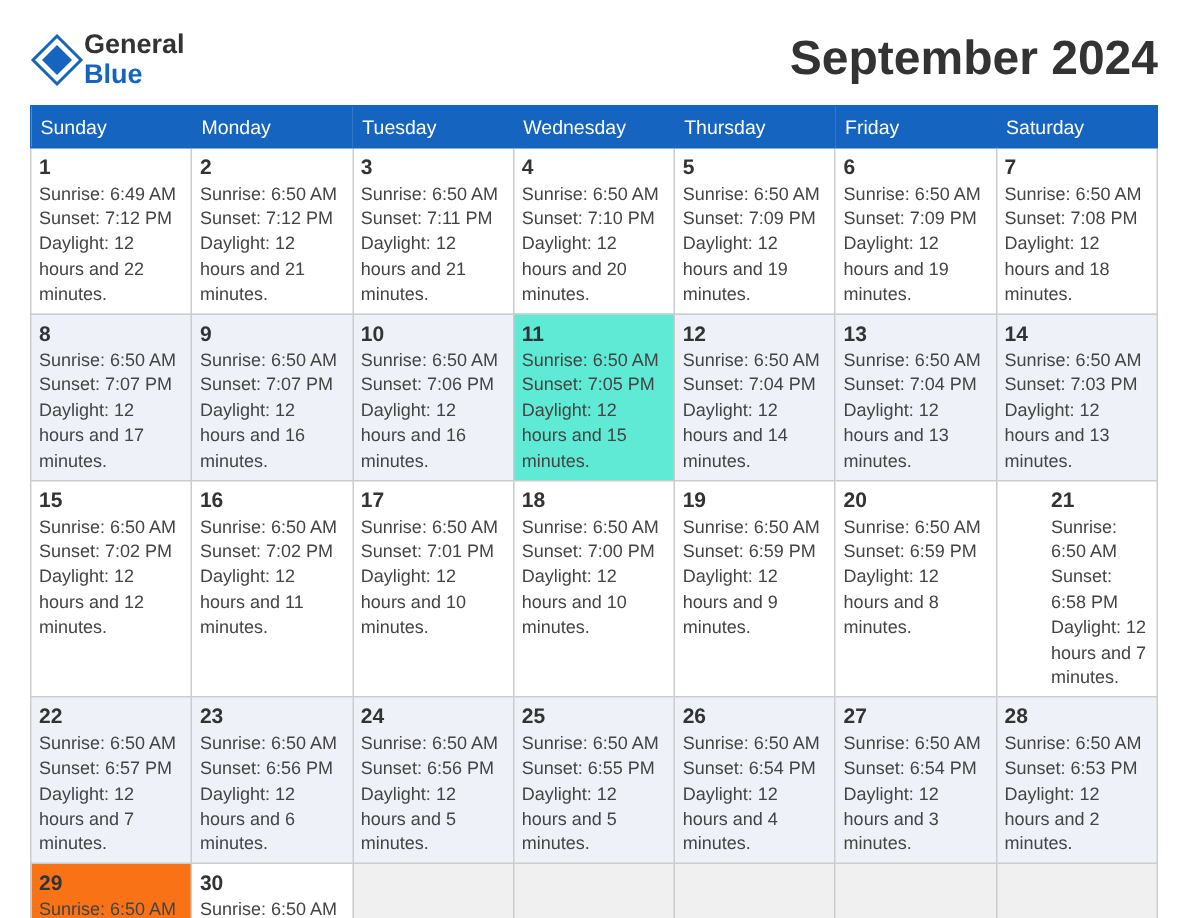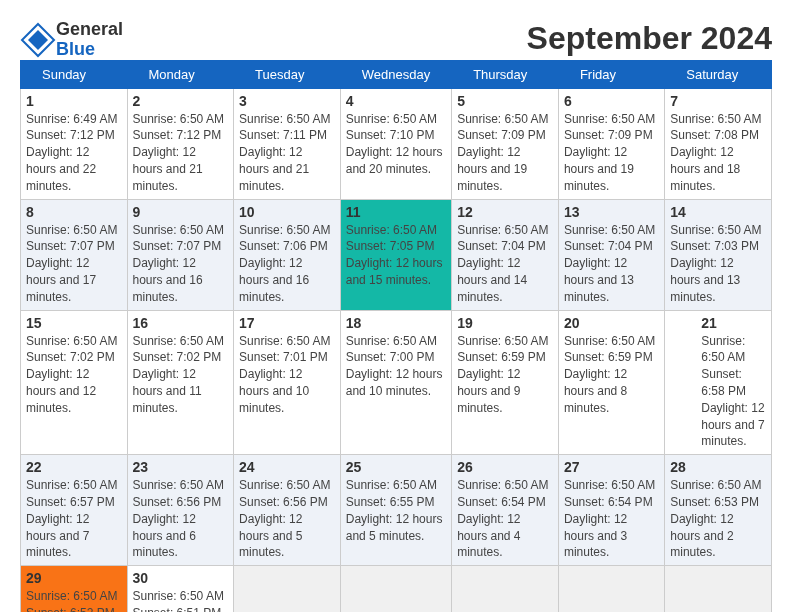--- a/index.html
+++ b/index.html
@@ -7,20 +7,21 @@
       font-family: Arial, sans-serif;
       background: #fff;
       width: 792px;
       min-height: 612px;
       padding: 20px;
     }
     .header-area {
       display: flex;
       justify-content: space-between;
       align-items: flex-start;
+      margin-bottom: 10px;
     }
     .logo {
       display: flex;
       flex-direction: column;
       align-items: flex-start;
     }
     .logo-wrapper {
       display: flex;
       align-items: center;
     }
@@ -37,21 +38,21 @@
       color: #555;
     }
     .calendar {
       width: 100%;
       border-collapse: collapse;
       font-size: 11px;
     }
     .calendar th {
       background: #1565c0;
       color: #fff;
-      padding: 6px 21px;
+      padding: 6px 6px;
       text-align: left;
       font-size: 13px;
       font-weight: normal;
       border: 1px solid #1565c0;
       margin-left: 14px;
     }
     .calendar td {
       border: 1px solid #ccc;
       vertical-align: top;
       padding: 4px 5px;
@@ -150,21 +151,21 @@
           <div class="day-info">Sunrise: 6:50 AM<br>Sunset: 7:07 PM<br>Daylight: 12 hours and 17 minutes.</div>
         </td>
         <td style="background: rgb(238, 242, 248);">
           <span class="day-num">9</span>
           <div class="day-info">Sunrise: 6:50 AM<br>Sunset: 7:07 PM<br>Daylight: 12 hours and 16 minutes.</div>
         </td>
         <td style="background: rgb(238, 242, 248);">
           <span class="day-num">10</span>
           <div class="day-info">Sunrise: 6:50 AM<br>Sunset: 7:06 PM<br>Daylight: 12 hours and 16 minutes.</div>
         </td>
-        <td style="background: #14b8a6;">
+        <td style="background: #5eead4;">
           <span class="day-num">11</span>
           <div class="day-info">Sunrise: 6:50 AM<br>Sunset: 7:05 PM<br>Daylight: 12 hours and 15 minutes.</div>
         </td>
         <td style="background: rgb(238, 242, 248);">
           <span class="day-num">12</span>
           <div class="day-info">Sunrise: 6:50 AM<br>Sunset: 7:04 PM<br>Daylight: 12 hours and 14 minutes.</div>
         </td>
         <td style="background: rgb(238, 242, 248);">
           <span class="day-num">13</span>
           <div class="day-info">Sunrise: 6:50 AM<br>Sunset: 7:04 PM<br>Daylight: 12 hours and 13 minutes.</div>

